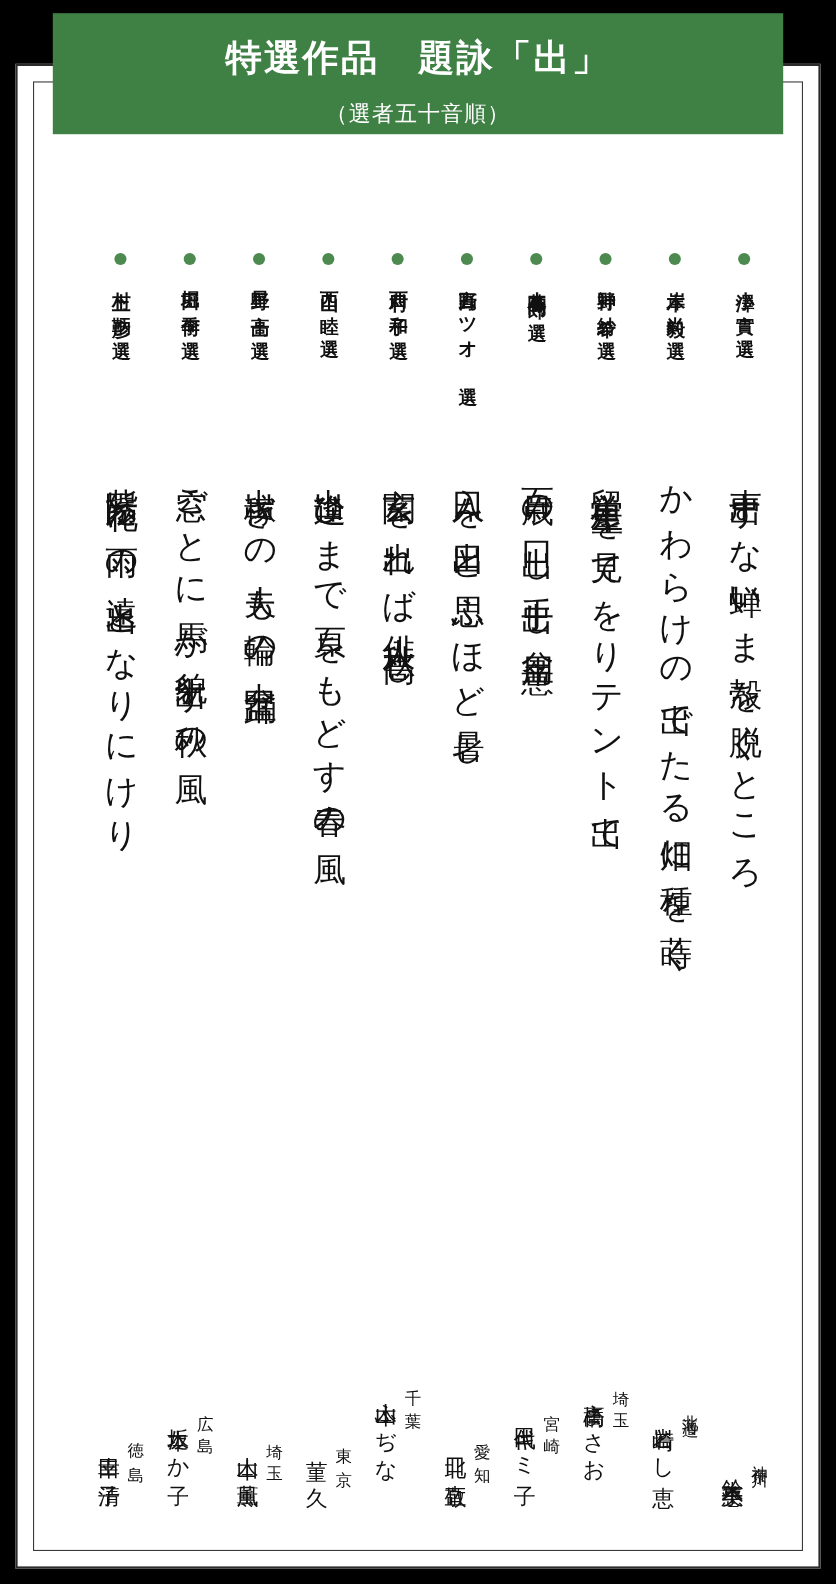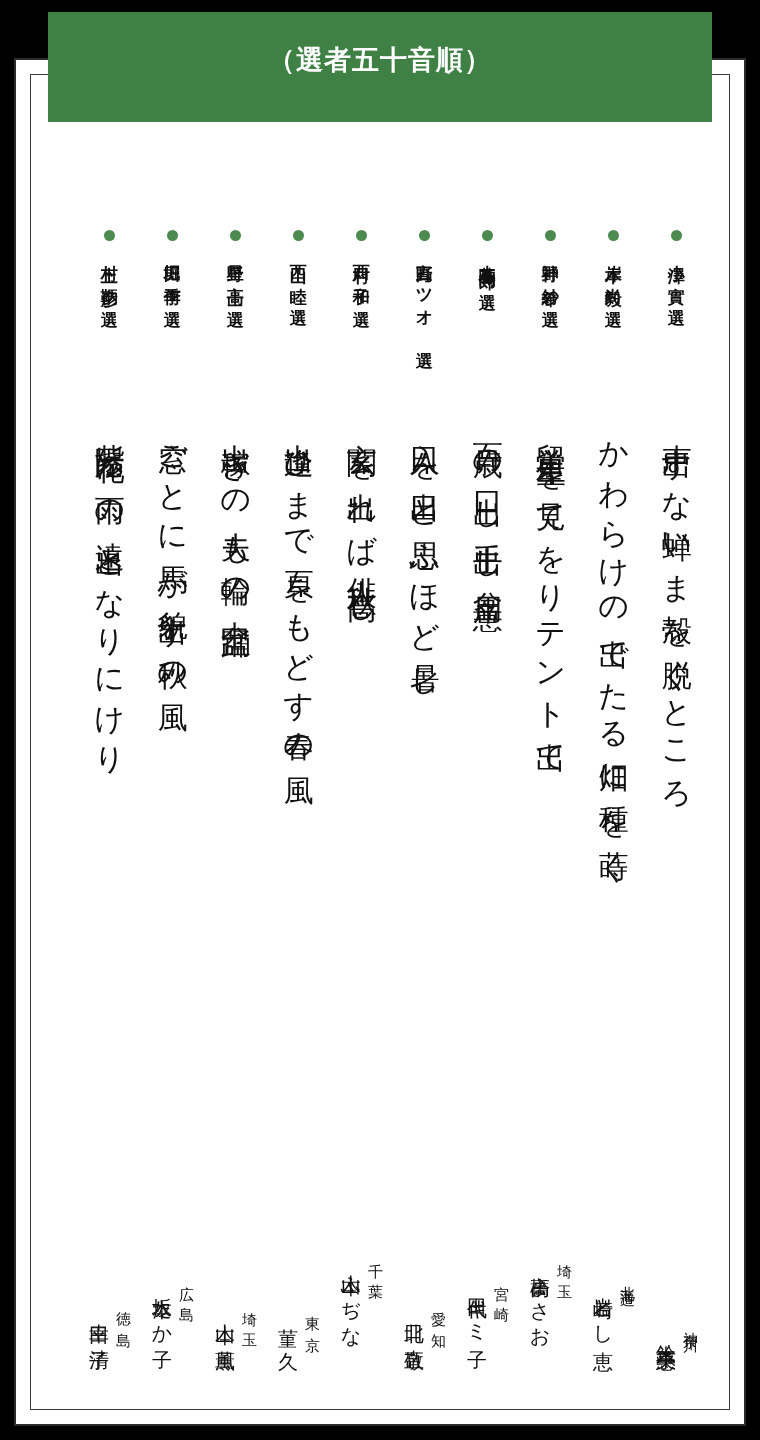--- a/index.html
+++ b/index.html
@@ -48,23 +48,23 @@
     padding-top: 22px;
     z-index: 5;
   }
   .title-main {
     font-size: 33px;
     font-weight: bold;
     letter-spacing: 2px;
     line-height: 1.15;
   }
   .title-sub {
-    font-size: 27px;
-    font-weight: bold;
-    margin-top: 8px;
+    font-size: 20px;
+    font-weight: normal;
+    margin-top: 18px;
     letter-spacing: 1px;
   }
 
   
   .columns {
     position: absolute;
     left: 40px;
     top: 150px;
     right: 36px;
     bottom: 40px;
@@ -261,14 +261,15 @@
           <div class="author-stack">
             <span class="name">幸田　清子</span>
             <span class="pref">徳　島</span>
           </div>
         </div>
       </div>
     </div>
 </div>
 
 <div class="title-banner">
+  <div class="title-main">特選作品　題詠「出」</div>
   <div class="title-sub">（選者五十音順）</div>
 </div>
 
 </body></html>

